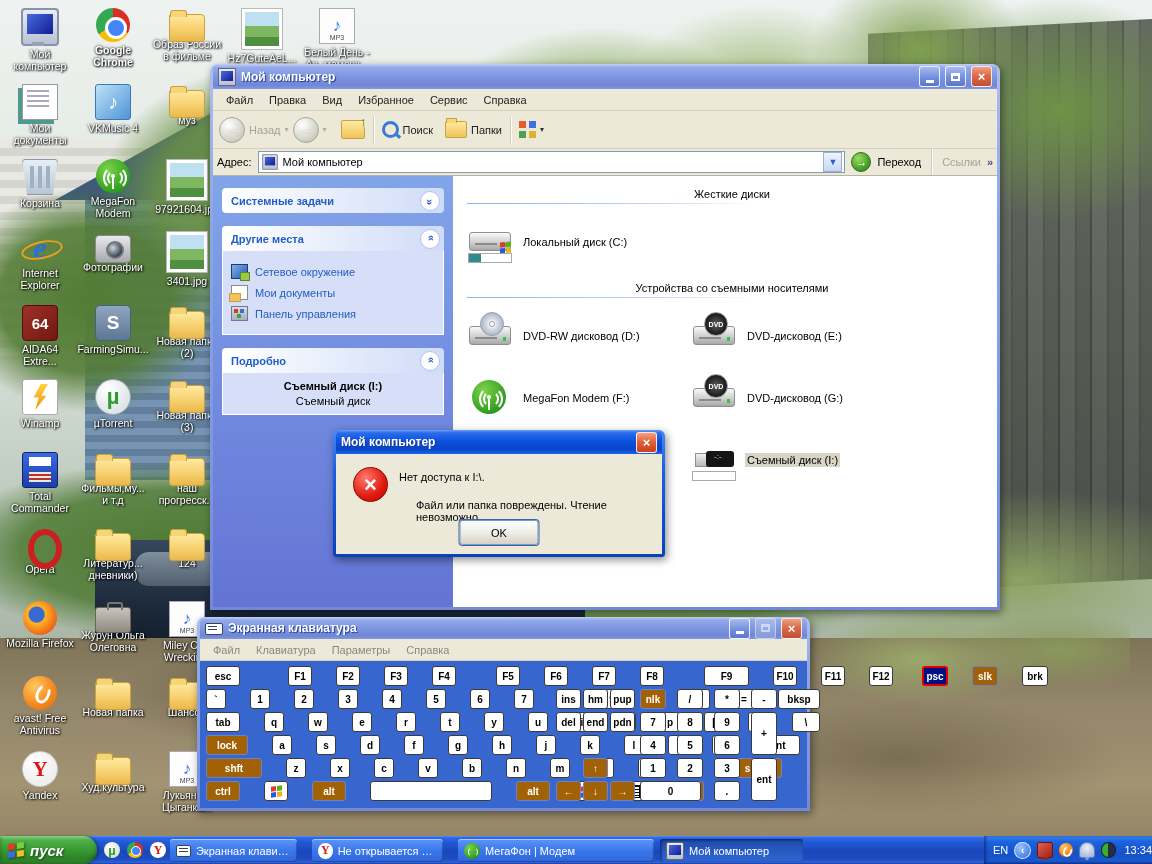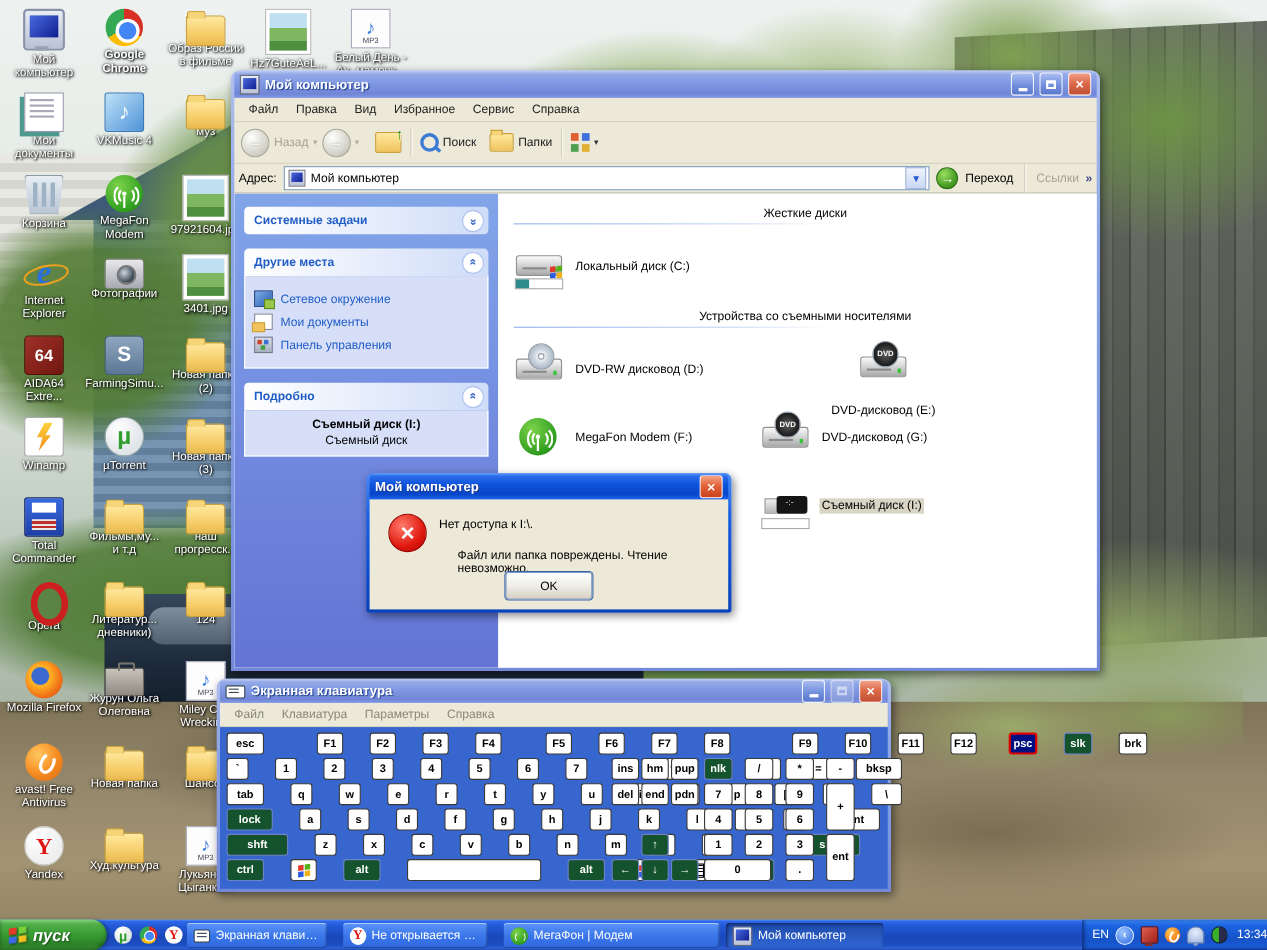--- a/index.html
+++ b/index.html
@@ -190,21 +190,21 @@
   .dlg-body{flex:1;background:#ece9d8;position:relative;}
   .err-ic{position:absolute;left:17px;top:13px;width:33px;height:33px;border-radius:50%;background:radial-gradient(circle at 35% 30%,#ff7a6a,#e01a10 60%,#b00800);border:1px solid #900;color:#fff;font-weight:bold;font-size:22px;display:flex;align-items:center;justify-content:center;}
   .dlg-l1{position:absolute;left:63px;top:17px;color:#000;}
   .dlg-l2{position:absolute;left:80px;top:45px;color:#000;}
   .okbtn{position:absolute;left:50%;transform:translateX(-50%);bottom:9px;width:77px;height:23px;background:linear-gradient(180deg,#fff,#ecebe5 55%,#d8d0c4);border:1px solid #7a96c2;border-radius:3px;box-shadow:0 0 0 1px #3a66a8;display:flex;align-items:center;justify-content:center;color:#000;}
   
   #osk{left:197px;top:617px;width:613px;height:194px;z-index:4;}
   #osk .tbar{height:22px;}
   .kb-client{flex:1;background:#3766cf;position:relative;}
   .key{height:20px;background:#fff;border:1px solid #3a3a3a;border-radius:3px;color:#000;font-weight:bold;font-size:10px;display:flex;align-items:center;justify-content:center;box-sizing:border-box;margin-right:2px;flex:0 0 auto;}
-  .key.mod{background:#14532d;border-color:#6e82c8;color:#fff;}
+  .key.mod{background:#a16207;border-color:#6e82c8;color:#fff;}
   .key.psc{background:#000f82;border:2px solid #e00000;color:#fff;}
   .key.win::before{content:"";width:11px;height:11px;transform:skewY(-8deg);background:
      linear-gradient(#e23a2a,#e23a2a) 0 0/5px 5px no-repeat,linear-gradient(#58b018,#58b018) 6px 0/5px 5px no-repeat,
      linear-gradient(#2a5ae0,#2a5ae0) 0 6px/5px 5px no-repeat,linear-gradient(#f0b018,#f0b018) 6px 6px/5px 5px no-repeat;}
   .key.menu::before{content:"";width:10px;height:11px;border:1px solid #000;background:repeating-linear-gradient(180deg,#000 0 1px,#fff 1px 3px);}
   .kb-row{position:absolute;left:6px;display:flex;gap:22px;}
   
   #taskbar{position:absolute;left:0;top:836px;width:1152px;height:28px;z-index:10;
     background:linear-gradient(180deg,#5a93f5 0%,#2e68e8 6%,#2258d5 22%,#1a48bb 55%,#1d4dc0 82%,#2f62d8 95%,#16389a 100%);}
   #startbtn{position:absolute;left:0;top:0;width:97px;height:28px;border-radius:0 14px 14px 0;
@@ -563,21 +563,21 @@
           <div class="drv-grid">
             <div class="drive" style="grid-area: 1 / 1;">
               <span class="dv">
                 <span class="box"></span>
                 <span class="slot"></span>
                 <span class="led"></span>
                 <span class="disc"></span>
               </span>
               <span class="lbl">DVD-RW дисковод (D:)</span>
             </div>
-            <div class="drive" style="grid-area: 1 / 2; flex-direction: column;">
+            <div class="drive" style="grid-area: 1 / 2;">
               <span class="dv">
                 <span class="box"></span>
                 <span class="slot"></span>
                 <span class="led"></span>
                 <span class="disc dark">DVD</span>
               </span>
               <span class="lbl">DVD-дисковод (E:)</span>
             </div>
             <div class="drive" style="grid-area: 2 / 1;">
               <span class="dv">
@@ -655,21 +655,21 @@
         <div class="kb-row" style="top: 5px;">
           <span class="key" style="width: 34px;">esc</span>
           <span class="key" style="width: 24px; margin-left: 24px;">F1</span>
           <span class="key" style="width: 24px;">F2</span>
           <span class="key" style="width: 24px;">F3</span>
           <span class="key" style="width: 24px;">F4</span>
           <span class="key" style="width: 24px; margin-left: 16px;">F5</span>
           <span class="key" style="width: 24px;">F6</span>
           <span class="key" style="width: 24px;">F7</span>
           <span class="key" style="width: 24px;">F8</span>
-          <span class="key" style="width: 24px; margin-left: 32px;">F9</span>
+          <span class="key" style="width: 45px; margin-left: 16px;">F9</span>
           <span class="key" style="width: 24px;">F10</span>
           <span class="key" style="width: 24px;">F11</span>
           <span class="key" style="width: 24px;">F12</span>
           <span class="key psc" style="width: 26px; margin-left: 5px;">psc</span>
           <span class="key mod" style="width: 26px;">slk</span>
           <span class="key" style="width: 26px;">brk</span>
         </div>
         <div class="kb-row" style="top: 28px;">
           <span class="key" style="width: 20px;">`</span>
           <span class="key" style="width: 20px;">1</span>

